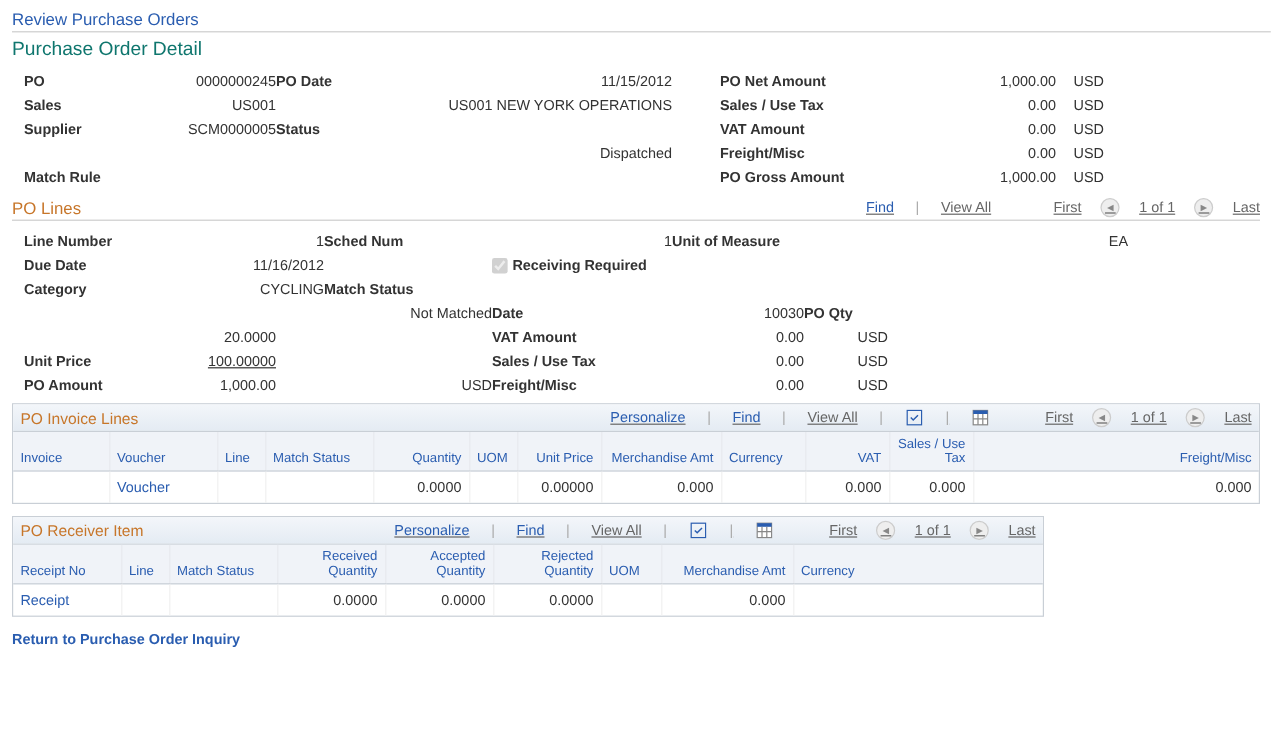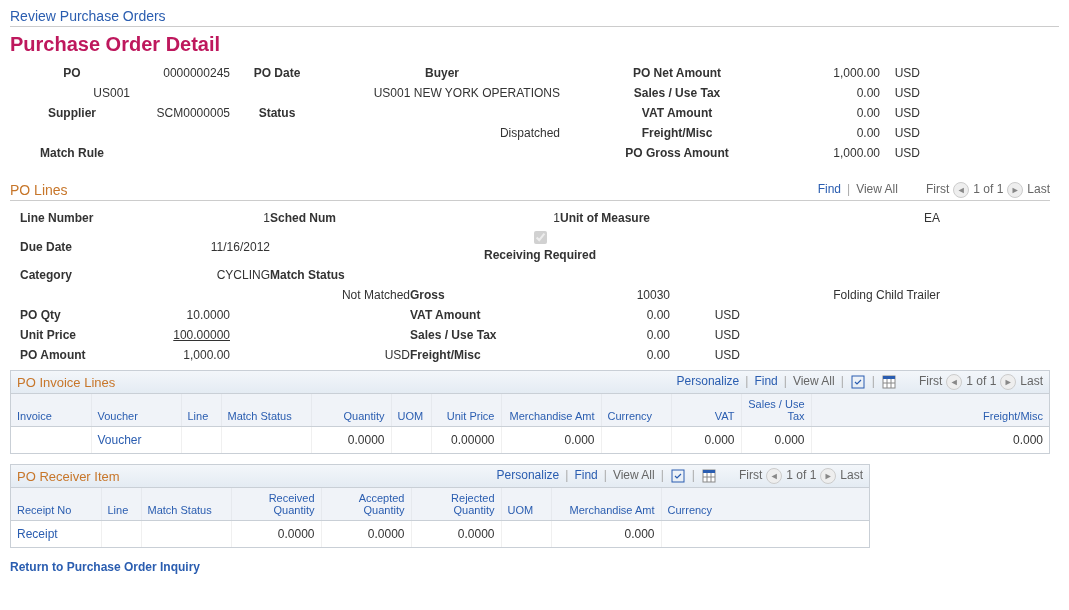--- a/index.html
+++ b/index.html
@@ -8,28 +8,28 @@
     font-size: 12px;
     color: #333;
     margin: 0;
     padding: 8px 10px;
     background: #fff;
     width: 1069px;
   }
   a, .linkish { color: #2a5db0; cursor: pointer; text-decoration: none; }
   .breadcrumb { color: #2a5db0; font-size: 14px; margin-bottom: 2px; }
   hr.sep { border: none; border-top: 1px solid #ccc; margin: 2px 0 6px 0; }
-  .page-title { color: #be185d; font-size: 20px; font-weight: bold; margin: 4px 0 10px 0; }
-  .label { font-weight: bold; color: #333; text-align: center; padding-right: 6px; white-space: nowrap; }
+  .page-title { color: #0f766e; font-size: 16px; font-weight: normal; margin: 4px 0 10px 0; }
+  .label { font-weight: bold; color: #333; text-align: left; padding-right: 6px; white-space: nowrap; }
   .val { text-align: right; }
   .num { text-align: right; }
   .dotted { border-bottom: 1px dashed #888; }
   .section-title { color: #c7762a; font-size: 14px; font-weight: normal; }
-  .rowline { display: flex; align-items: center; justify-content: space-between; margin-top: 22px; }
-  .navlinks { font-size: 12px; color: #666; display: flex; gap: 4px; }
+  .rowline { display: flex; align-items: center; justify-content: space-between; margin-top: 10px; }
+  .navlinks { font-size: 12px; color: #666; display: flex; align-items: center; gap: 16px; text-decoration: underline; }
   .navlinks .sep { color: #aaa; padding: 0 2px; }
   .navbtn {
     display: inline-flex; align-items: center; justify-content: center;
     width: 16px; height: 16px; border-radius: 50%;
     background: #eee; border: 1px solid #ccc; color: #888; font-size: 9px;
     cursor: pointer;
   }
   .iconbtn { display:inline-flex; width:16px; height:16px; align-items:center; justify-content:center; cursor:pointer; vertical-align:middle; }
 
   
@@ -75,22 +75,23 @@
 
 <div class="breadcrumb">Review Purchase Orders</div>
 <hr class="sep">
 <div class="page-title">Purchase Order Detail</div>
 
 <div class="top-cols">
   <div class="hdr-grid">
     <div class="label">PO</div>
     <div class="val">0000000245</div>
     <div class="label">PO Date</div>
-
-    <div class="label">Buyer</div>
+    <div class="val">11/15/2012</div>
+
+    <div class="label">Sales</div>
     <div class="val">US001</div>
     <div class="val" style="grid-column: 3 / span 2;"><span>US001</span> <span>NEW YORK OPERATIONS</span></div>
 
     <div class="label">Supplier</div>
     <div class="val">SCM0000005</div>
 
     <div class="label">Status</div>
     <div class="val" style="grid-column: 2 / span 3;">Dispatched</div>
 
     <div class="label">Match Rule</div>
@@ -140,38 +141,37 @@
   <div class="label">Line Number</div>
   <div class="val">1</div>
   <div class="label">Sched Num</div>
   <div class="val">1</div>
   <div class="label">Unit of Measure</div>
   <div class="val" style="grid-column: 6 / span 2;">EA</div>
 
   <div class="label">Due Date</div>
   <div class="val">11/16/2012</div>
   <div></div>
-  <div class="checkbox-wrap" style="grid-column: 4 / span 2; flex-direction: column;">
+  <div class="checkbox-wrap" style="grid-column: 4 / span 2;">
     <input type="checkbox" checked="" disabled="" style="">
     <span class="label" style="text-align:left; padding:0;">Receiving Required</span>
   </div>
   <div></div>
     <div></div>
 
   <div class="label">Category</div>
   <div class="val">CYCLING</div>
 
   <div class="label">Match Status</div>
   <div class="val" style="grid-column: 2 / span 2;">Not Matched</div>
-  <div class="label">Gross</div>
+  <div class="label">Date</div>
   <div class="num">10030</div>
-  <div class="val" style="grid-column: 6 / span 2;">Folding Child Trailer</div>
 
   <div class="label">PO Qty</div>
-  <div class="num" style="grid-column: 2 / span 1; padding-right:40px;">10.0000</div>
+  <div class="num" style="grid-column: 2 / span 1; padding-right:40px;">20.0000</div>
   <div></div>
   <div class="label">VAT Amount</div>
   <div class="num">0.00</div>
   <div class="val">USD</div>
   <div></div>
 
   <div class="label">Unit Price</div>
   <div class="num" style="padding-right:40px;text-decoration:underline;">100.00000</div>
   <div></div>
   <div class="label">Sales / Use Tax</div>

